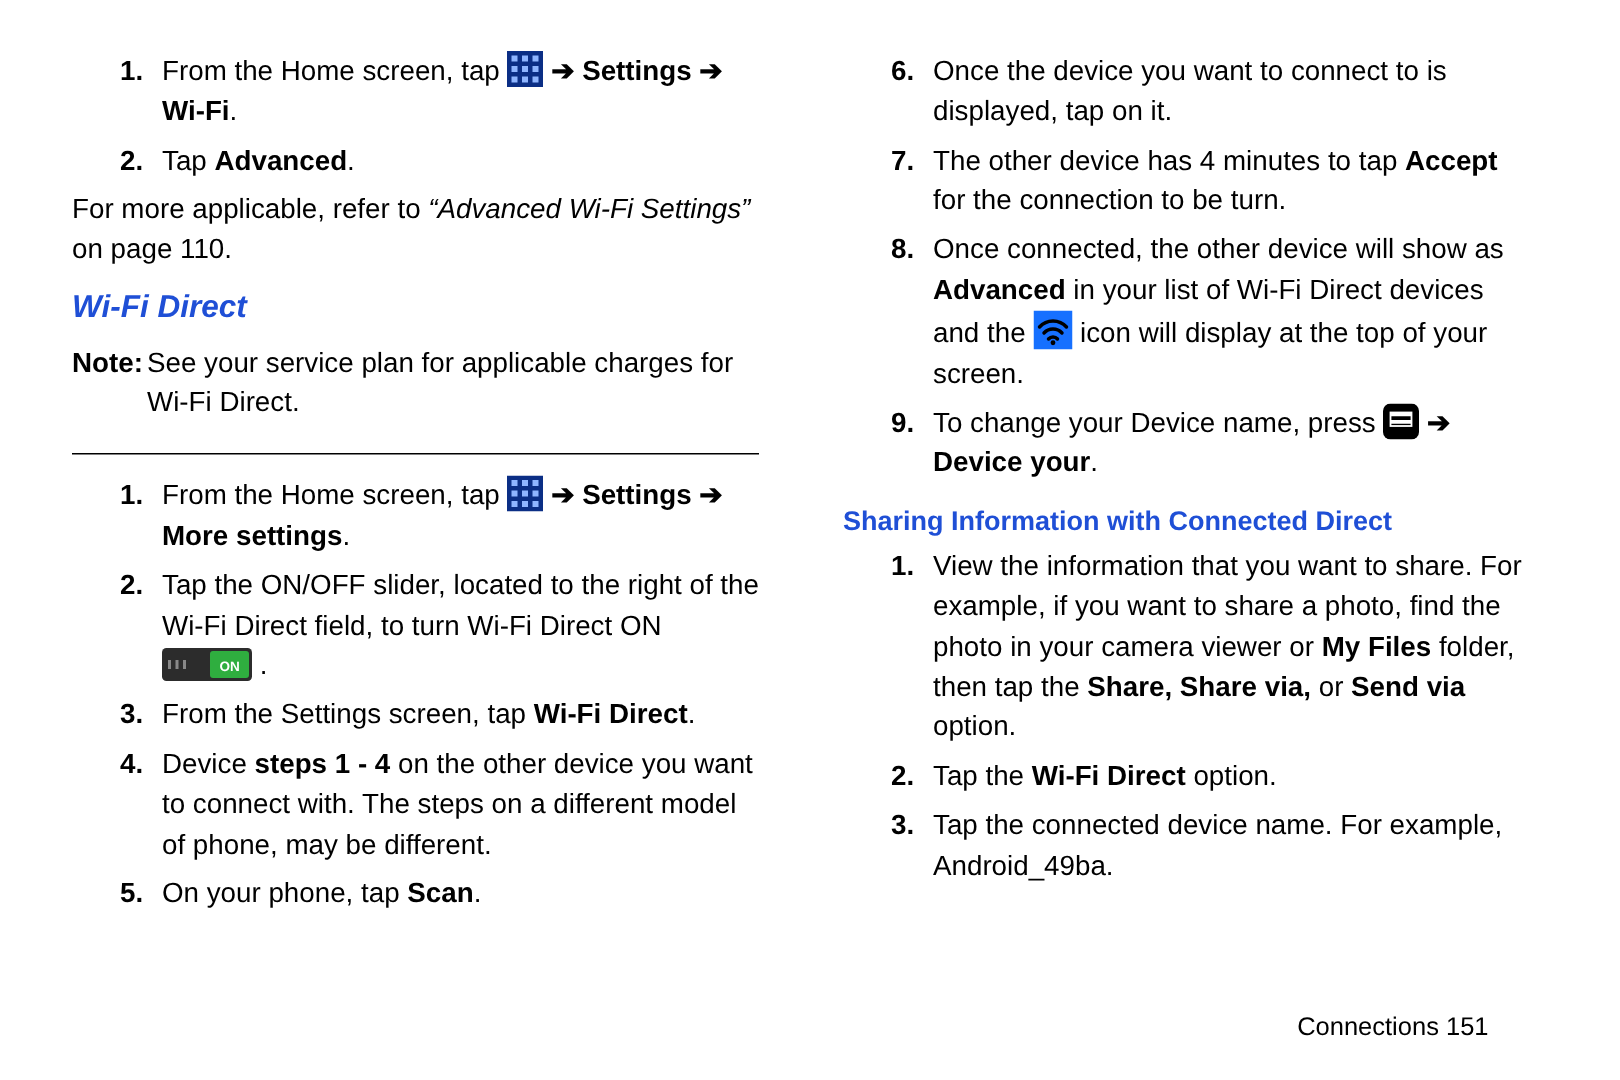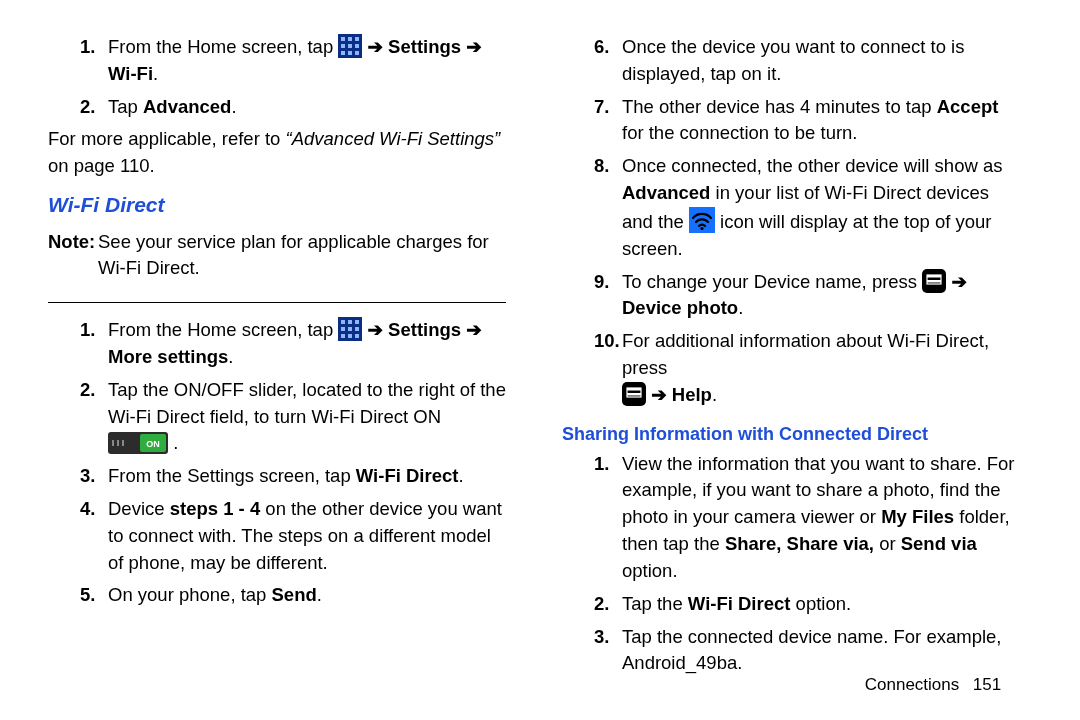--- a/index.html
+++ b/index.html
@@ -23,21 +23,21 @@
   .list .body{flex:1;}
   .para{margin-bottom:8px;}
   .note{display:flex;margin-top:8px;margin-bottom:20px;}
   .note .lbl{font-weight:bold;min-width:50px;}
   .note .body{flex:1;padding-left:0;}
   .hwifi{font-family:Arial,Helvetica,sans-serif;font-weight:bold;font-style:italic;color:#1f4fd6;font-size:21px;margin-top:10px;margin-bottom:4px;}
   .hshare{font-family:Arial,Helvetica,sans-serif;font-weight:bold;color:#1f4fd6;font-size:18px;margin-top:12px;margin-bottom:4px;}
   svg.icon{vertical-align:-5px;}
   .arrow{font-family:Arial,sans-serif;}
   .footer{position:absolute;right:70px;bottom:22px;font-size:17px;}
-  .footer .pg{display:inline-block;width:46px;text-align:center;}
+  .footer .pg{display:inline-block;width:46px;text-align:left;}
 </style>
 </head>
 <body>
 
 <svg width="0" height="0" style="position:absolute">
   <defs>
     <g id="apps-icon">
       <rect x="0" y="0" width="24" height="24" fill="#0b2e85"></rect>
       <g fill="#8fb5ff">
         <rect x="3" y="3" width="4" height="4"></rect>
@@ -140,21 +140,21 @@
       </div>
       <div class="row">
         <div class="num">4.</div>
         <div class="body">
           <span>Device </span><span class="b">steps 1 - 4</span><span> on the other device you want to connect with. The steps on a different model of phone, may be different.</span>
         </div>
       </div>
       <div class="row">
         <div class="num">5.</div>
         <div class="body">
-          <span>On your phone, tap </span><span class="b">Send</span><span>.</span><br>
+          <span>On your phone, tap </span><span class="b">Scan</span><span>.</span><br>
           
         </div>
       </div>
     </div>
   </div>
 
   <div class="col">
     <div class="list">
       <div class="row">
         <div class="num">6.</div>
@@ -176,31 +176,21 @@
           <span> icon will display at the top of your screen.</span>
         </div>
       </div>
       <div class="row">
         <div class="num">9.</div>
         <div class="body">
           <span>To change your Device name, press </span>
           <svg class="icon" width="24" height="24">
               <use href="#menu-icon"></use>
             </svg>
-          <span class="b arrow">➔</span><span class="b"> Device photo</span><span>.</span>
-        </div>
-      </div>
-      <div class="row">
-        <div class="num">10.</div>
-        <div class="body">
-          <span>For additional information about Wi-Fi Direct, press </span><br>
-          <svg class="icon" width="24" height="24">
-              <use href="#menu-icon"></use>
-            </svg>
-          <span class="b arrow">➔</span><span class="b"> Help</span><span>.</span>
+          <span class="b arrow">➔</span><span class="b"> Device your</span><span>.</span>
         </div>
       </div>
     </div>
 
     <div class="hshare">Sharing Information with Connected Direct</div>
     <div class="list">
       <div class="row">
         <div class="num">1.</div>
         <div class="body">
           <span>View the information that you want to share. For example, if you want to share a photo, find the photo in your camera viewer or </span><span class="b">My Files</span><span> folder, then tap the </span><span class="b">Share, Share via,</span><span> or </span><span class="b">Send via</span><span> option.</span>

